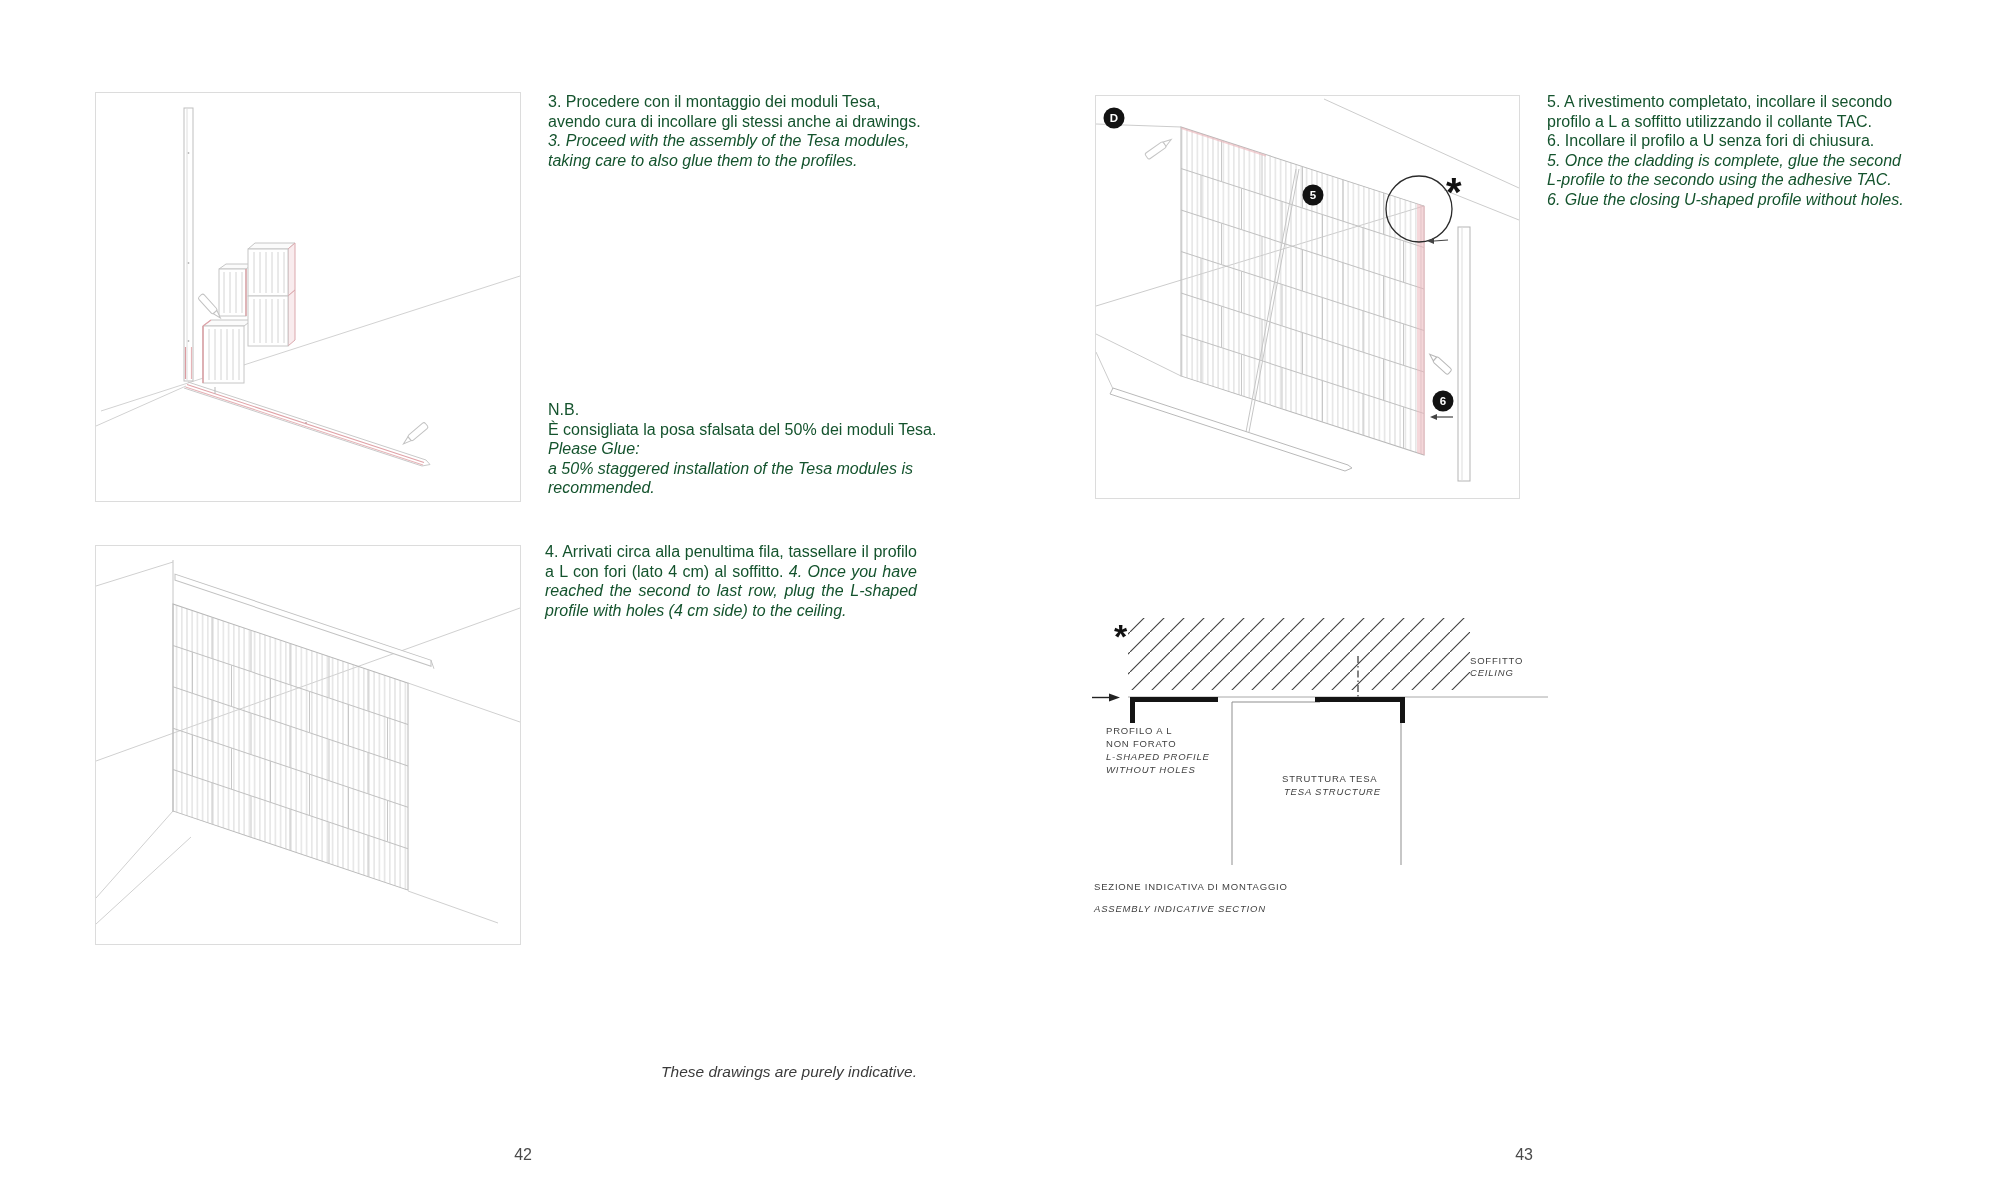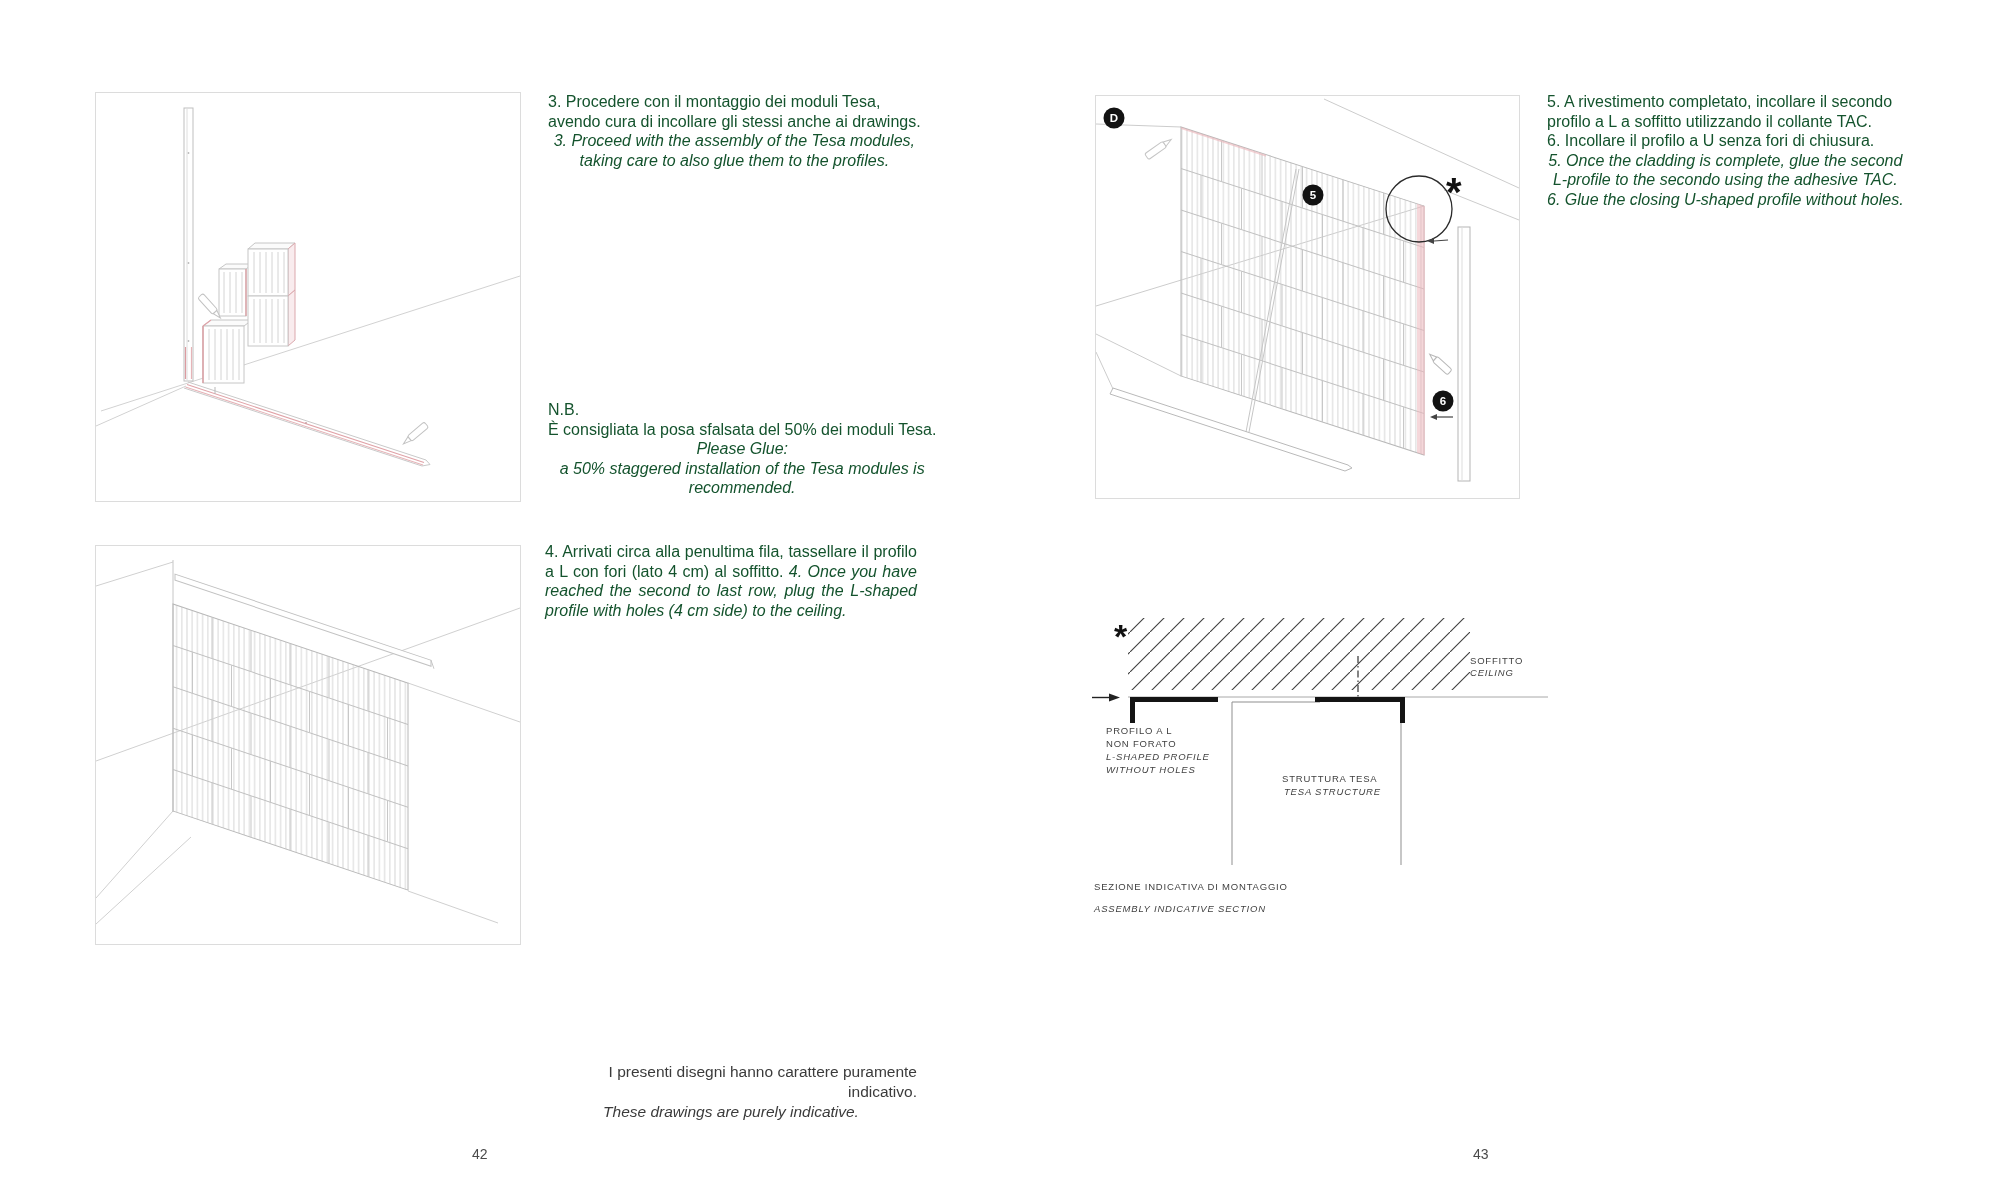--- a/index.html
+++ b/index.html
@@ -2,24 +2,24 @@
 <html><head>
 <meta charset="utf-8">
 <style>
   html,body{margin:0;padding:0;}
   body{
     width:2000px;height:1190px;position:relative;background:#ffffff;
     font-family:"Liberation Sans",sans-serif;color:#3b3b3b;overflow:hidden;
   }
   .abs{position:absolute;}
   .step-text{font-size:16px;line-height:19.6px;color:#14532d;}
-  .it{font-style:italic;text-align:center;}
+  .it{font-style:italic;}
   .frame{border:1px solid #dcdcdc;background:#ffffff;}
   .justified{text-align:justify;}
-  .pagenum{font-size:14px;color:#4a4a4a;width:60px;text-align:left;}
+  .pagenum{font-size:16px;color:#4a4a4a;width:60px;text-align:right;}
   .disclaimer{font-size:15.5px;line-height:20px;text-align:right;}
   svg text{font-family:"Liberation Sans",sans-serif;}
   .lbl{font-size:9.5px;letter-spacing:.8px;fill:#3f3f3f;}
   .lbl-i{font-size:9.5px;letter-spacing:.8px;fill:#3f3f3f;font-style:italic;}
   .badge-txt{font-size:11.5px;font-weight:bold;fill:#ffffff;text-anchor:middle;}
 </style>
 </head>
 <body>
 
 <div class="abs frame" style="left:95px;top:92px;width:424px;height:408px;">
@@ -180,21 +180,20 @@
           <line x1="233" y1="197.7" x2="233" y2="239.1"></line>
           <line x1="272" y1="197.7" x2="272" y2="239.1"></line>
       </g>
     </g>
   </svg>
 </div>
 
 <div class="abs step-text justified" style="left:545px;top:542px;width:372px;"><span>4. Arrivati circa alla penultima fila, tassellare il profilo a L con fori (lato 4 cm) al soffitto. </span><span class="it">4. Once you have reached the second to last row, plug the L-shaped profile with holes (4 cm side) to the ceiling.</span></div>
 
 <div class="abs disclaimer" style="left:545px;top:1062px;width:372px;">
-  <div>I presenti disegni hanno carattere puramente indicativo.</div>
   <div class="it">These drawings are purely indicative.</div>
 </div>
 
 <div class="abs pagenum" style="left:472px;top:1146px;">42</div>
 
 <div class="abs frame" style="left:1095px;top:95px;width:423px;height:402px;">
   <svg width="423" height="402" viewBox="0 0 423 402">
     <defs>
       <pattern id="slats3" width="5.2" height="8" patternUnits="userSpaceOnUse">
         <line x1="2.6" y1="0" x2="2.6" y2="8" stroke="#d6d6d6" stroke-width="1"></line>

